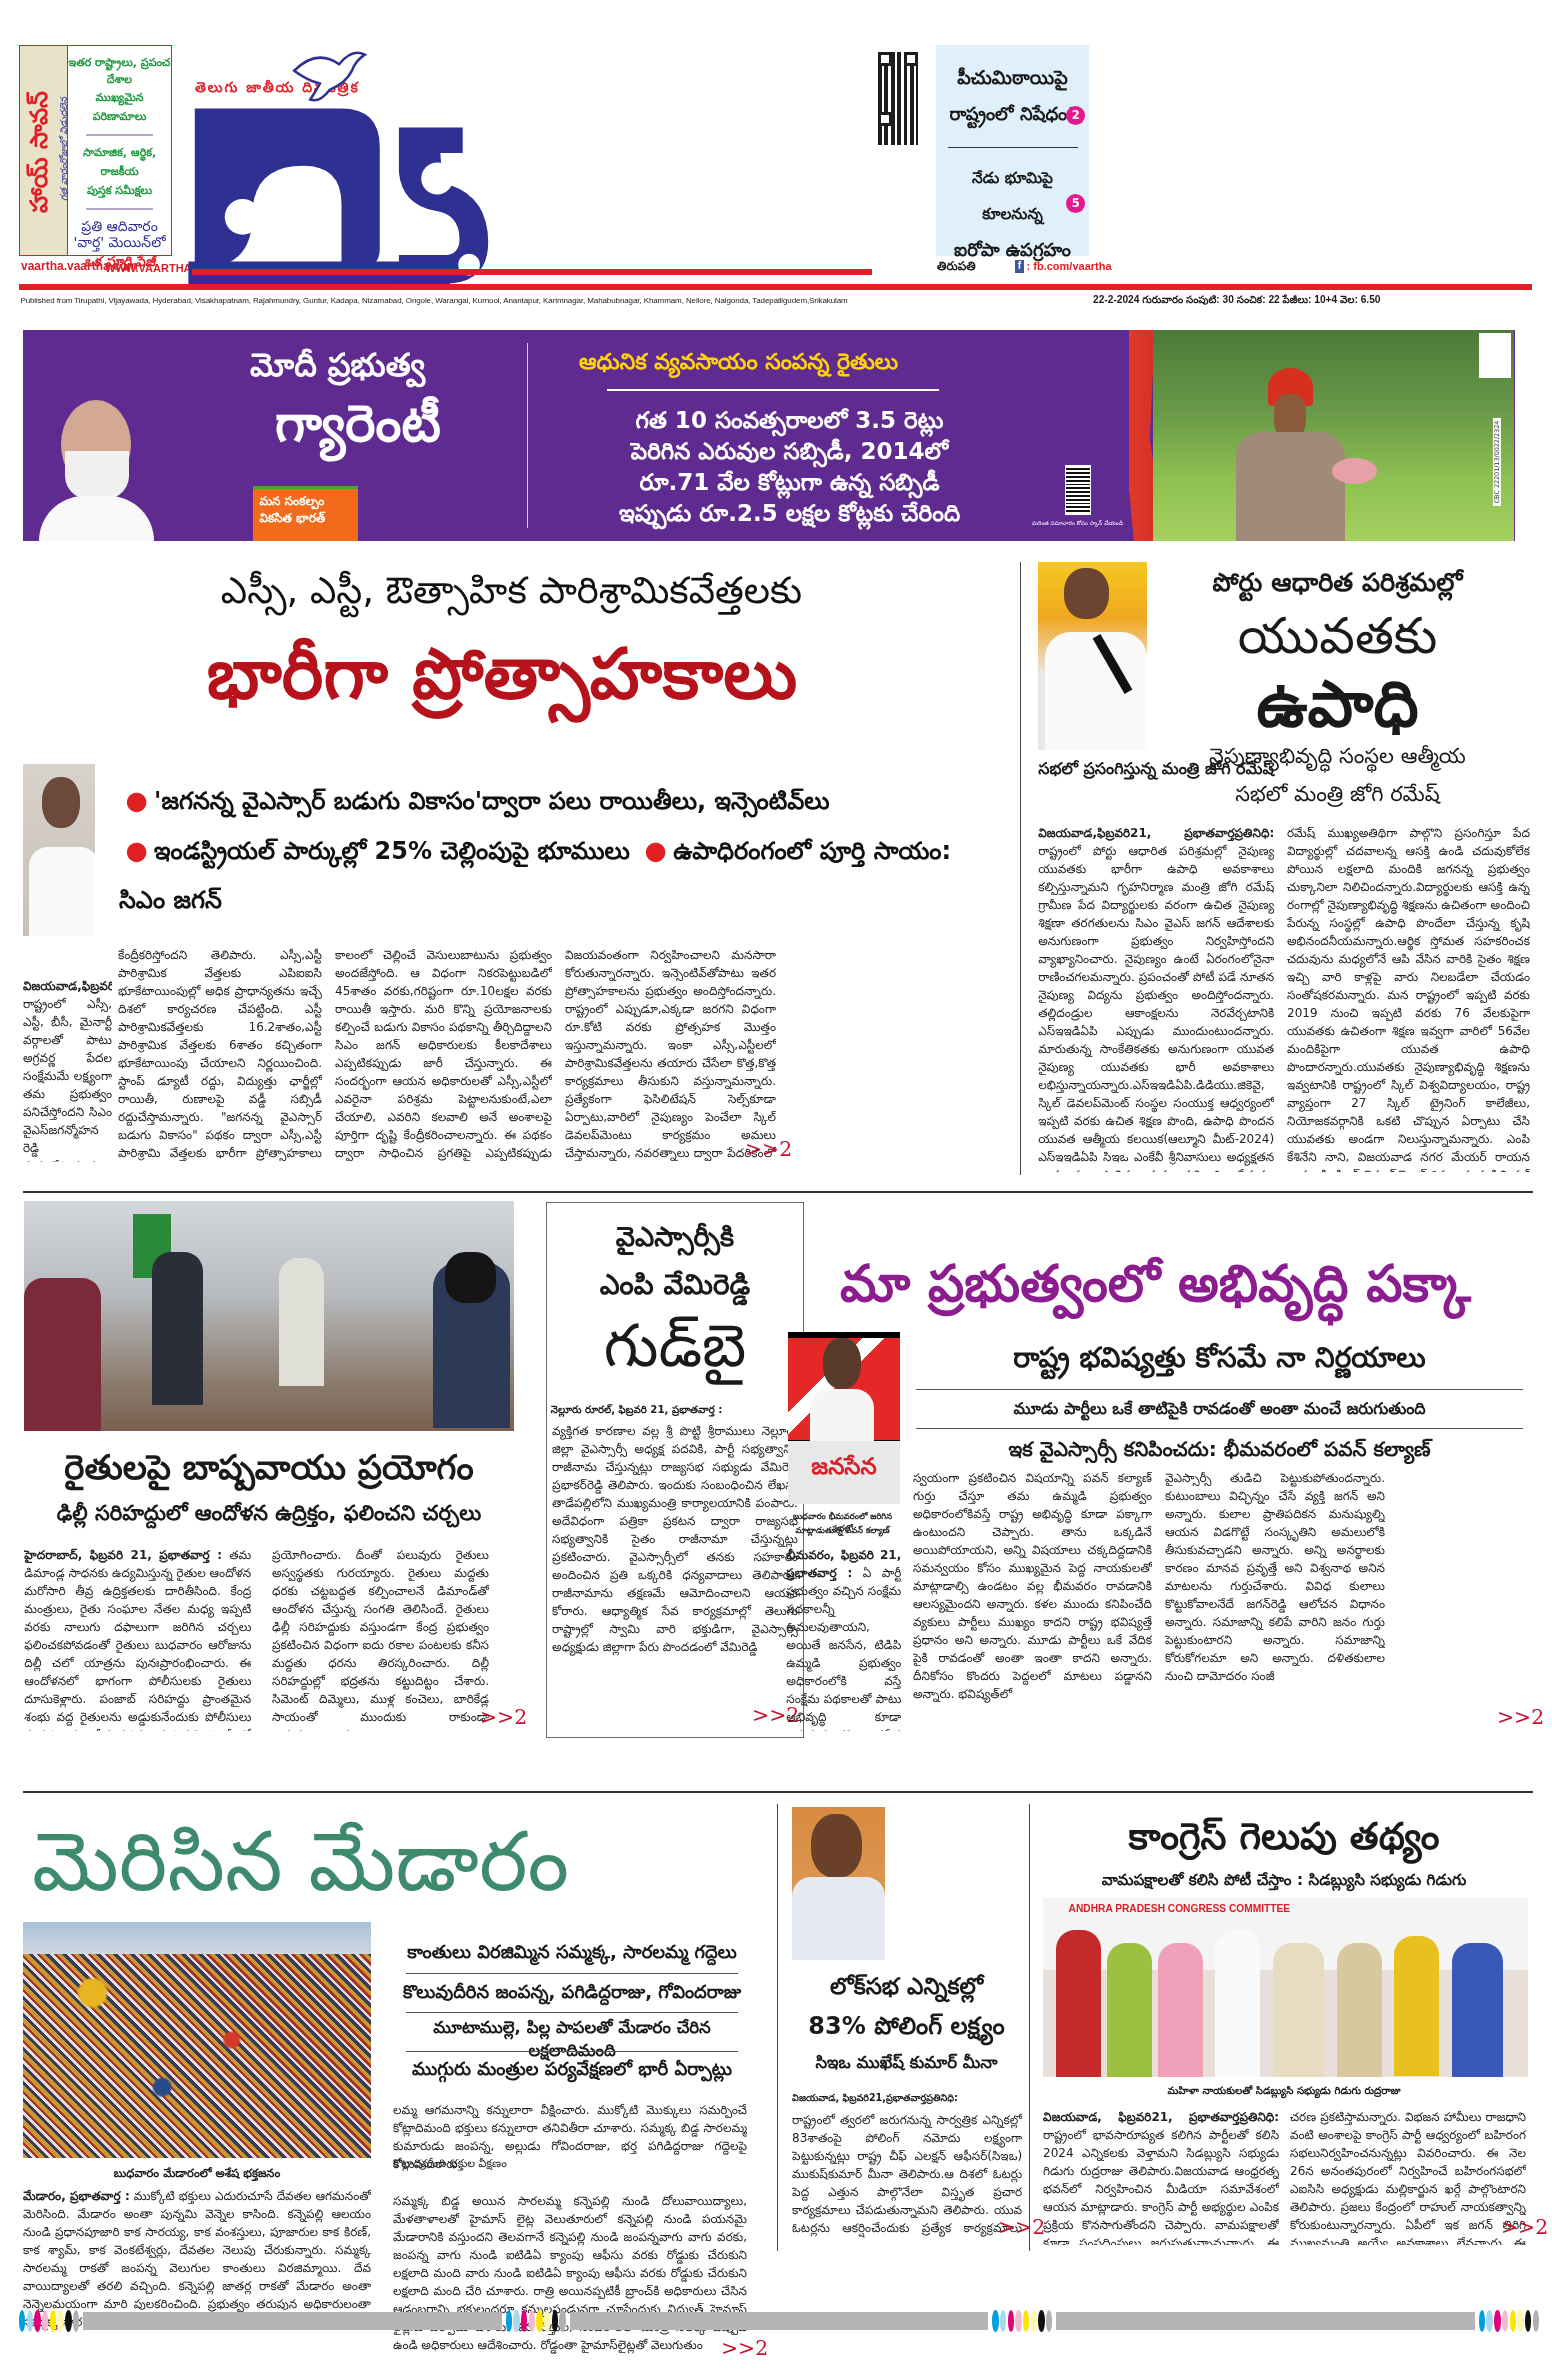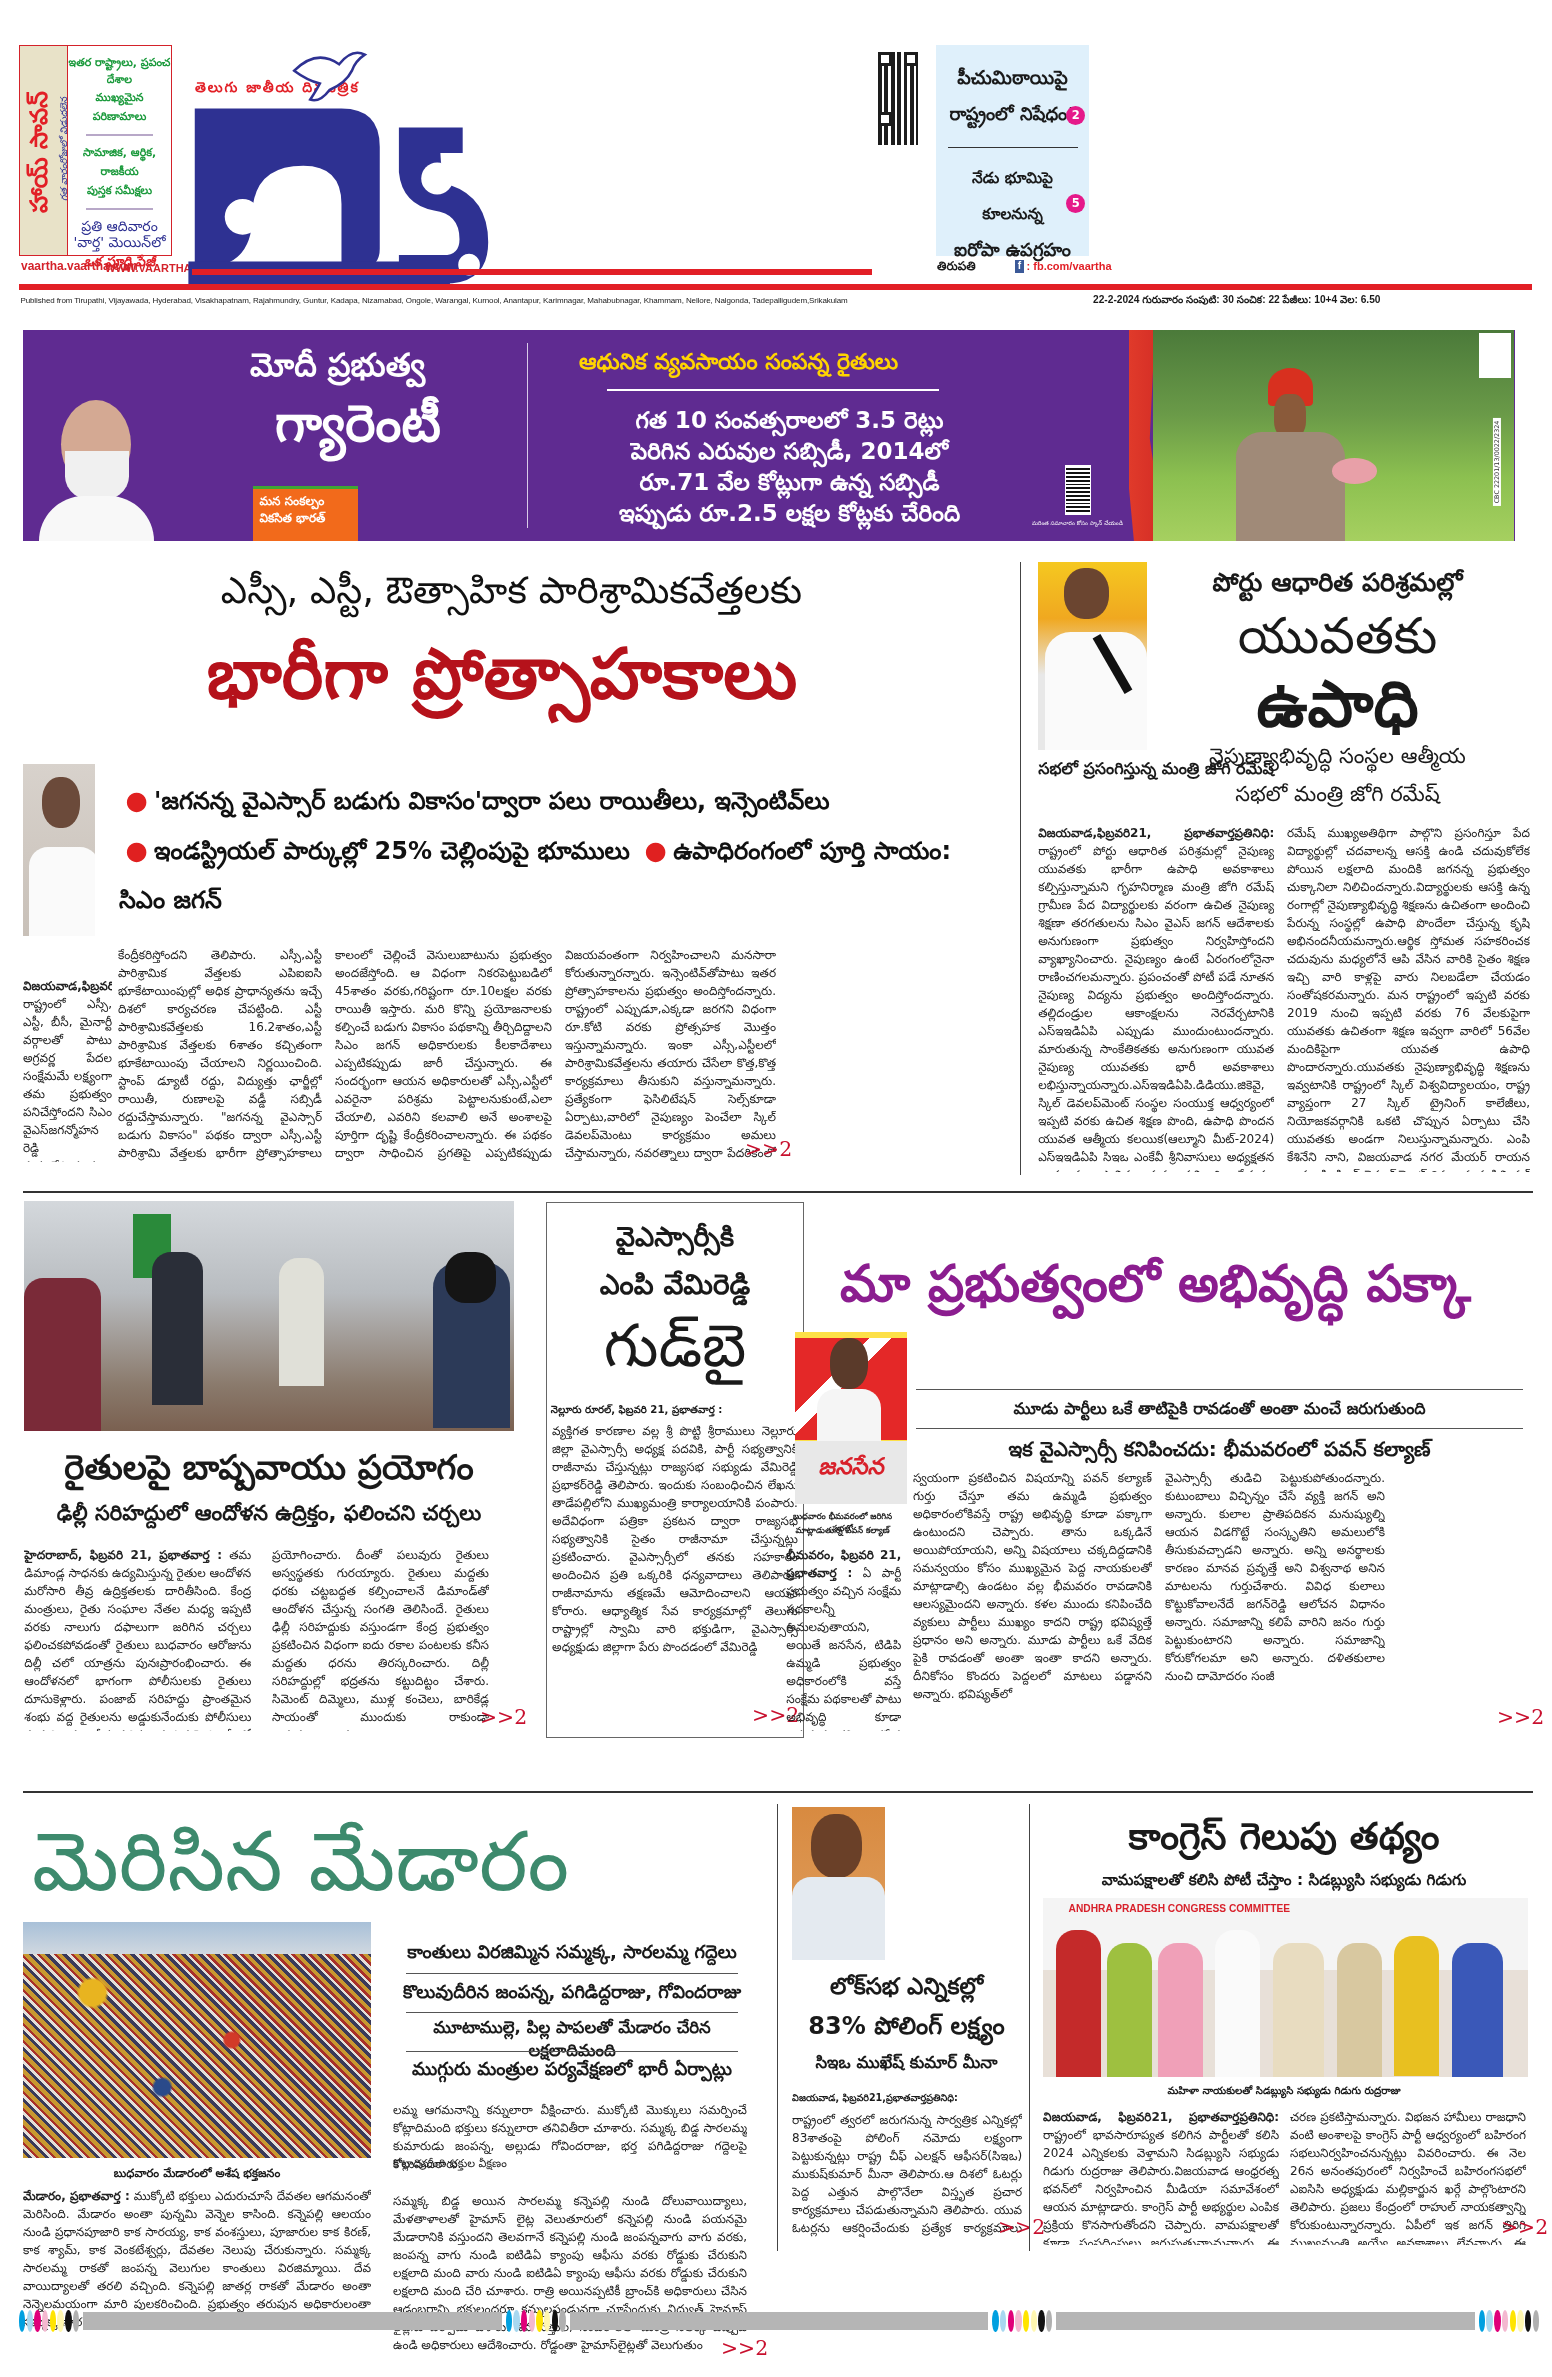--- a/index.html
+++ b/index.html
@@ -186,29 +186,30 @@
   <div style="text-align:center;font-size:27px;font-weight:bold;margin-top:18px;">వైఎస్సార్సీకి</div>
   <div style="text-align:center;font-size:28px;font-weight:bold;margin-top:9px;">ఎంపి వేమిరెడ్డి</div>
   <div style="text-align:center;font-size:59px;margin-top:2.6px;">గుడ్‌బై</div>
   <div style="font-size:10.2px;font-weight:bold;margin:10.2px 3.8px 0;">నెల్లూరు రూరల్, ఫిబ్రవరి 21, ప్రభాతవార్త :</div>
   <div class="txt-col" style="margin:3.8px 5.1px 0;height:284px;">వ్యక్తిగత కారణాల వల్ల శ్రీ పొట్టి శ్రీరాములు నెల్లూరు జిల్లా వైఎస్సార్సీ అధ్యక్ష పదవికి, పార్టీ సభ్యత్వానికి రాజీనామ చేస్తున్నట్లు రాజ్యసభ సభ్యుడు వేమిరెడ్డి ప్రభాకర్‌రెడ్డి తెలిపారు. ఇందుకు సంబంధించిన లేఖను తాడేపల్లిలోని ముఖ్యమంత్రి కార్యాలయానికి పంపారు. అదేవిధంగా పత్రికా ప్రకటన ద్వారా రాజ్యసభ సభ్యత్వానికి సైతం రాజీనామా చేస్తున్నట్లు ప్రకటించారు. వైఎస్సార్సీలో తనకు సహకారం అందించిన ప్రతి ఒక్కరికి ధన్యవాదాలు తెలిపారు. రాజీనామాను తక్షణమే ఆమోదించాలని ఆయన కోరారు. ఆధ్యాత్మిక సేవ కార్యక్రమాల్లో తెలుగు రాష్ట్రాల్లో స్వామి వారి భక్తుడిగా, వైఎస్సార్సీ అధ్యక్షుడు జిల్లాగా పేరు పొందడంలో వేమిరెడ్డి</div>
   <div class="cont" style="position:absolute;right:3.8px;bottom:10.2px;">&gt;&gt;2</div>
 </div>
 
 <div class="abs" style="left:785px;top:1201px;width:747px;height:536px;">
   <div style="position:absolute;left:0;top:6.4px;width:741px;text-align:center;font-size:51px;font-weight:bold;color:#8b1d8f;margin-top:47px;">మా ప్రభుత్వంలో అభివృద్ధి పక్కా</div>
-  <div class="photo" style="position:absolute;left:10px;top:131px;width:112px;height:172px;background:#fde047;font-style:italic;">
+  <div class="photo" style="position:absolute;left:3px;top:131px;width:112px;height:172px;background:#000000;">
     <div style="position:absolute;left:0;top:6.4px;width:112px;height:102px;background:linear-gradient(135deg,#e42828 0 35%,#fff 35% 45%,#e42828 45% 100%);"></div>
     <div style="position:absolute;left:35px;top:6.4px;width:38px;height:51px;border-radius:45%;background:#5a3a2a;"></div>
     <div style="position:absolute;left:22.4px;top:57px;width:64px;height:64px;border-radius:19px 19px 0 0;background:#f5f5f5;"></div>
     <div style="position:absolute;left:0;top:109px;width:112px;height:64px;background:#e8e8e8;"></div>
     <div style="position:absolute;left:0;top:121px;width:112px;text-align:center;color:#d8202a;font-weight:bold;font-size:23px;">జనసేన</div>
   </div>
   <div style="position:absolute;left:0;top:310px;width:115px;text-align:center;font-size:8.3px;font-weight:bold;">బుధవారం భీమవరంలో జరిగిన సభలో</div>
   <div style="position:absolute;left:0;top:324px;width:115px;text-align:center;font-size:8.3px;font-weight:bold;">మాట్లాడుతున్న పవన్ కల్యాణ్</div>
+  <div style="position:absolute;left:128px;top:140px;width:613px;text-align:center;font-size:28px;font-weight:bold;">రాష్ట్ర భవిష్యత్తు కోసమే నా నిర్ణయాలు</div>
   <div class="thin" style="position:absolute;left:131px;top:188px;width:607px;"></div>
   <div style="position:absolute;left:128px;top:198px;width:613px;text-align:center;font-size:16px;font-weight:bold;">మూడు పార్టీలు ఒకే తాటిపైకి రావడంతో అంతా మంచే జరుగుతుంది</div>
   <div class="thin" style="position:absolute;left:131px;top:227px;width:607px;"></div>
   <div style="position:absolute;left:128px;top:236px;width:613px;text-align:center;font-size:20px;font-weight:bold;">ఇక వైఎస్సార్సీ కనిపించదు: భీమవరంలో పవన్ కల్యాణ్</div>
   <div class="txt-col" style="position:absolute;left:1.3px;top:345px;width:115px;height:185px;">
     <span class="dateline">భీమవరం, ఫిబ్రవరి 21, ప్రభాతవార్త :</span> <span>ఏ పార్టీ ప్రభుత్వం వచ్చిన సంక్షేమ పథకాలన్నీ అమలవుతాయని, అయితే జనసేన, టిడిపి ఉమ్మడి ప్రభుత్వం అధికారంలోకి వస్తే సంక్షేమ పథకాలతో పాటు అభివృద్ధి కూడా జరుగుతుందని జనసేన అధ్యక్షుడు పవన్ కల్యాణ్ స్పష్టం చేశారు. భీమవరంలో జరిగిన జనసేన పార్టీ ముఖ్య నాయకులు, కార్యకర్తల సమావేశంలో ఆయన మాట్లాడారు. ఏ పార్టీ ప్రభుత్వం అధికారంలోకి వచ్చినా చేయడానికి అవకాశం లేకుండా పకడ్బందీగా ఆచరణలోకి తెచ్చానని ముఖ్యమంత్రి జగన్</span>
   </div>
   <div class="txt-col" style="position:absolute;left:128px;top:268px;width:239px;height:262px;">స్వయంగా ప్రకటించిన విషయాన్ని పవన్ కల్యాణ్ గుర్తు చేస్తూ తమ ఉమ్మడి ప్రభుత్వం అధికారంలోకివస్తే రాష్ట్ర అభివృద్ధి కూడా పక్కాగా ఉంటుందని చెప్పారు. తాను ఒక్కడినే అయిపోయాయని, అన్ని విషయాలు చక్కదిద్దడానికి సమన్వయం కోసం ముఖ్యమైన పెద్ద నాయకులతో మాట్లాడాల్సి ఉండటం వల్ల భీమవరం రావడానికి ఆలస్యమైందని అన్నారు. కళల ముందు కనిపించేది వ్యకులు పార్టీలు ముఖ్యం కాదని రాష్ట్ర భవిష్యత్తే ప్రధానం అని అన్నారు. మూడు పార్టీలు ఒకే వేదిక పైకి రావడంతో అంతా ఇంతా కాదని అన్నారు. దీనికోసం కొందరు పెద్దలలో మాటలు పడ్డానని అన్నారు. భవిష్యత్‌లో</div>
   <div class="txt-col" style="position:absolute;left:380px;top:268px;width:220px;height:262px;">వైఎస్సార్సీ తుడిచి పెట్టుకుపోతుందన్నారు. కుటుంబాలు విచ్ఛిన్నం చేసే వ్యక్తి జగన్ అని అన్నారు. కులాల ప్రాతిపదికన మనుష్యుల్ని ఆయన విడగొట్టే సంస్కృతిని అమలులోకి తీసుకువచ్చాడని అన్నారు. అన్ని అనర్థాలకు కారణం మానవ ప్రవృత్తే అని విశ్వనాథ అనిన మాటలను గుర్తుచేశారు. వివిధ కులాలు కొట్టుకోవాలనేదే జగన్‌రెడ్డి ఆలోచన విధానం అన్నారు. సమాజాన్ని కలిపే వారిని జనం గుర్తు పెట్టుకుంటారని అన్నారు. సమాజాన్ని కోరుకోగలమా అని అన్నారు. దళితకులాల నుంచి దామోదరం సంజీ</div>
   <div class="cont" style="position:absolute;left:712px;top:504px;">&gt;&gt;2</div>

